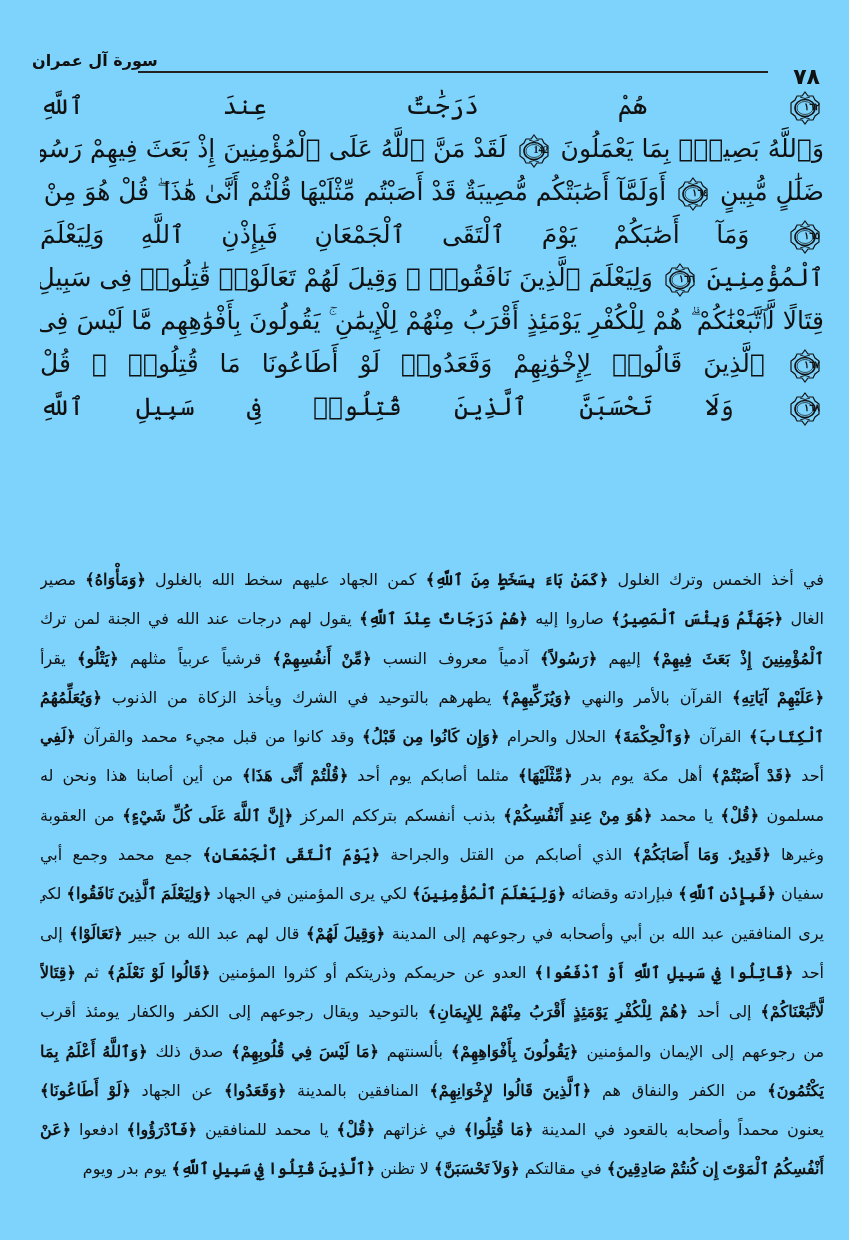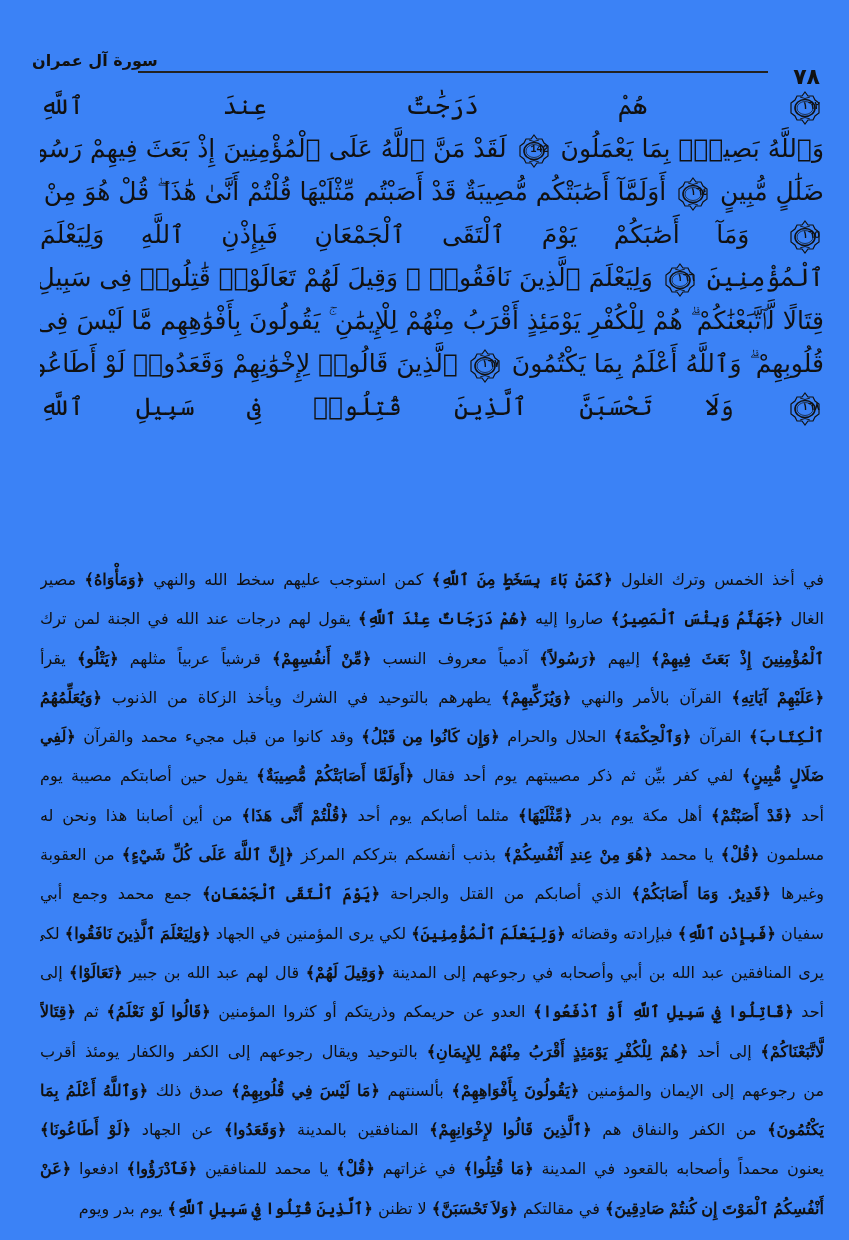--- a/index.html
+++ b/index.html
@@ -12,21 +12,21 @@
       height: 1240px;
       position: relative;
       overflow: hidden;
       color: #111111;
     }
     .page {
       position: absolute;
       left: 0; top: 0;
       width: 849px;
       height: 1240px;
-      background: #3b82f6;
+      background: #7dd3fc;
     }
     .header {
       position: absolute;
       top: 48px;
       left: 30px;
       width: 790px;
       height: 30px;
       direction: ltr;
     }
     .page-number {
@@ -87,21 +87,21 @@
     .ayah-marker svg {
       position: absolute;
       left: 0; top: 0;
       width: 30px; height: 34px;
     }
     .ayah-num {
       position: absolute;
       left: 0; right: 0;
       top: 9px;
       text-align: center;
-      font-family: Liberation Mono, monospace;
+      font-family: Liberation Serif, serif;
       font-size: 10px;
       line-height: 14px;
       font-weight: bold;
       direction: rtl;
     }
     .commentary-block {
       position: absolute;
       top: 560px;
       left: 40px;
       width: 784px;
@@ -116,21 +116,21 @@
       text-align-last: justify;
       white-space: nowrap;
       overflow: hidden;
       color: #111;
     }
     .commentary-line:last-child {
       text-align-last: right;
     }
     .q-quote {
       font-weight: bold;
-      font-family: Liberation Sans, sans-serif;
+      font-family: Liberation Serif, serif;
     }
     .bracket {
       font-weight: bold;
       font-family: "DejaVu Sans", sans-serif;
     }
   </style>
 </head>
 <body>
 
 <div class="page">
@@ -166,41 +166,40 @@
             <ellipse cx="15" cy="17" rx="8" ry="6.5" fill="none" stroke="#111" stroke-width="0.7"></ellipse>
             <path d="M10 6 Q15 9 20 6 M10 28 Q15 25 20 28" fill="none" stroke="#111" stroke-width="0.9"></path>
           </svg><span class="ayah-num">١٦٥</span></span> <span>وَمَآ أَصَٰبَكُمْ يَوْمَ ٱلْتَقَى ٱلْجَمْعَانِ فَبِإِذْنِ ٱللَّهِ وَلِيَعْلَمَ</span></div>
       <div class="quran-line"><span>ٱلْمُؤْمِنِينَ</span> <span class="ayah-marker"><svg viewBox="0 0 30 34">
             <path d="M15 1 L18 5 L23 5 L25 9 L29 12 L29 22 L25 25 L23 29 L18 29 L15 33 L12 29 L7 29 L5 25 L1 22 L1 12 L5 9 L7 5 L12 5 Z" fill="none" stroke="#111" stroke-width="1.2"></path>
             <ellipse cx="15" cy="17" rx="10" ry="8.5" fill="none" stroke="#111" stroke-width="1.6"></ellipse>
             <ellipse cx="15" cy="17" rx="8" ry="6.5" fill="none" stroke="#111" stroke-width="0.7"></ellipse>
             <path d="M10 6 Q15 9 20 6 M10 28 Q15 25 20 28" fill="none" stroke="#111" stroke-width="0.9"></path>
           </svg><span class="ayah-num">١٦٦</span></span> <span>وَلِيَعْلَمَ ٱلَّذِينَ نَافَقُوا۟ ۚ وَقِيلَ لَهُمْ تَعَالَوْا۟ قَٰتِلُوا۟ فِى سَبِيلِ ٱللَّهِ أَوِ ٱدْفَعُوا۟ ۖ قَالُوا۟ لَوْ نَعْلَمُ</span></div>
       <div class="quran-line"><span>قِتَالًا لَّٱتَّبَعْنَٰكُمْ ۗ هُمْ لِلْكُفْرِ يَوْمَئِذٍ أَقْرَبُ مِنْهُمْ لِلْإِيمَٰنِ ۚ يَقُولُونَ بِأَفْوَٰهِهِم مَّا لَيْسَ فِى</span></div>
-      <div class="quran-line"><span>قُلُوبِهِمْ ۗ وَٱللَّهُ أَعْلَمُ بِمَا يَكْتُمُونَ</span> <span class="ayah-marker"><svg viewBox="0 0 30 34">
+      <div class="quran-line"> <span class="ayah-marker"><svg viewBox="0 0 30 34">
             <path d="M15 1 L18 5 L23 5 L25 9 L29 12 L29 22 L25 25 L23 29 L18 29 L15 33 L12 29 L7 29 L5 25 L1 22 L1 12 L5 9 L7 5 L12 5 Z" fill="none" stroke="#111" stroke-width="1.2"></path>
             <ellipse cx="15" cy="17" rx="10" ry="8.5" fill="none" stroke="#111" stroke-width="1.6"></ellipse>
             <ellipse cx="15" cy="17" rx="8" ry="6.5" fill="none" stroke="#111" stroke-width="0.7"></ellipse>
             <path d="M10 6 Q15 9 20 6 M10 28 Q15 25 20 28" fill="none" stroke="#111" stroke-width="0.9"></path>
           </svg><span class="ayah-num">١٦٧</span></span> <span>ٱلَّذِينَ قَالُوا۟ لِإِخْوَٰنِهِمْ وَقَعَدُوا۟ لَوْ أَطَاعُونَا مَا قُتِلُوا۟ ۗ قُلْ</span></div>
       <div class="quran-line"> <span class="ayah-marker"><svg viewBox="0 0 30 34">
             <path d="M15 1 L18 5 L23 5 L25 9 L29 12 L29 22 L25 25 L23 29 L18 29 L15 33 L12 29 L7 29 L5 25 L1 22 L1 12 L5 9 L7 5 L12 5 Z" fill="none" stroke="#111" stroke-width="1.2"></path>
             <ellipse cx="15" cy="17" rx="10" ry="8.5" fill="none" stroke="#111" stroke-width="1.6"></ellipse>
             <ellipse cx="15" cy="17" rx="8" ry="6.5" fill="none" stroke="#111" stroke-width="0.7"></ellipse>
             <path d="M10 6 Q15 9 20 6 M10 28 Q15 25 20 28" fill="none" stroke="#111" stroke-width="0.9"></path>
           </svg><span class="ayah-num">١٦٨</span></span> <span>وَلَا تَحْسَبَنَّ ٱلَّذِينَ قُتِلُوا۟ فِى سَبِيلِ ٱللَّهِ</span></div>
     </div>
 
   <div class="commentary-block" id="commentary-block">
-      <div class="commentary-line"><span>في أخذ الخمس وترك الغلول </span><span><span class="bracket">﴿</span><span class="q-quote">كَمَنْ بَاءَ بِسَخَطٍ مِنَ ٱللَّهِ</span><span class="bracket">﴾</span></span><span> كمن استوجب عليهم سخط الله والنهي </span><span><span class="bracket">﴿</span><span class="q-quote">وَمَأْوَاهُ</span><span class="bracket">﴾</span></span><span> مصير</span></div>
+      <div class="commentary-line"><span>في أخذ الخمس وترك الغلول </span><span><span class="bracket">﴿</span><span class="q-quote">كَمَنْ بَاءَ بِسَخَطٍ مِنَ ٱللَّهِ</span><span class="bracket">﴾</span></span><span> كمن الجهاد عليهم سخط الله بالغلول </span><span><span class="bracket">﴿</span><span class="q-quote">وَمَأْوَاهُ</span><span class="bracket">﴾</span></span><span> مصير</span></div>
       <div class="commentary-line"><span>الغال </span><span><span class="bracket">﴿</span><span class="q-quote">جَهَنَّمُ وَبِئْسَ ٱلْمَصِيرُ</span><span class="bracket">﴾</span></span><span> صاروا إليه </span><span><span class="bracket">﴿</span><span class="q-quote">هُمْ دَرَجَاتٌ عِنْدَ ٱللَّهِ</span><span class="bracket">﴾</span></span><span> يقول لهم درجات عند الله في الجنة لمن ترك</span></div>
       <div class="commentary-line"><span><span class="q-quote">ٱلْمُؤْمِنِينَ إِذْ بَعَثَ فِيهِمْ</span><span class="bracket">﴾</span></span><span> إليهم </span><span><span class="bracket">﴿</span><span class="q-quote">رَسُولاً</span><span class="bracket">﴾</span></span><span> آدمياً معروف النسب </span><span><span class="bracket">﴿</span><span class="q-quote">مِّنْ أَنفُسِهِمْ</span><span class="bracket">﴾</span></span><span> قرشياً عربياً مثلهم </span><span><span class="bracket">﴿</span><span class="q-quote">يَتْلُو</span><span class="bracket">﴾</span></span><span> يقرأ</span></div>
       <div class="commentary-line"><span><span class="bracket">﴿</span><span class="q-quote">عَلَيْهِمْ آيَاتِهِ</span><span class="bracket">﴾</span></span><span> القرآن بالأمر والنهي </span><span><span class="bracket">﴿</span><span class="q-quote">وَيُزَكِّيهِمْ</span><span class="bracket">﴾</span></span><span> يطهرهم بالتوحيد في الشرك ويأخذ الزكاة من الذنوب </span><span><span class="bracket">﴿</span><span class="q-quote">وَيُعَلِّمُهُمُ</span></span></div>
       <div class="commentary-line"><span><span class="q-quote">ٱلْكِتَابَ</span><span class="bracket">﴾</span></span><span> القرآن </span><span><span class="bracket">﴿</span><span class="q-quote">وَٱلْحِكْمَةَ</span><span class="bracket">﴾</span></span><span> الحلال والحرام </span><span><span class="bracket">﴿</span><span class="q-quote">وَإِن كَانُوا مِن قَبْلُ</span><span class="bracket">﴾</span></span><span> وقد كانوا من قبل مجيء محمد والقرآن </span><span><span class="bracket">﴿</span><span class="q-quote">لَفِي</span></span></div>
-      <div class="commentary-line"><span><span class="q-quote">ضَلَالٍ مُّبِينٍ</span><span class="bracket">﴾</span></span><span> لفي كفر بيِّن ثم ذكر مصيبتهم يوم أحد فقال </span><span><span class="bracket">﴿</span><span class="q-quote">أَوَلَمَّا أَصَابَتْكُمْ مُّصِيبَةٌ</span><span class="bracket">﴾</span></span><span> يقول حين أصابتكم مصيبة يوم</span></div>
       <div class="commentary-line"><span>أحد </span><span><span class="bracket">﴿</span><span class="q-quote">قَدْ أَصَبْتُمْ</span><span class="bracket">﴾</span></span><span> أهل مكة يوم بدر </span><span><span class="bracket">﴿</span><span class="q-quote">مِّثْلَيْهَا</span><span class="bracket">﴾</span></span><span> مثلما أصابكم يوم أحد </span><span><span class="bracket">﴿</span><span class="q-quote">قُلْتُمْ أَنَّى هَذَا</span><span class="bracket">﴾</span></span><span> من أين أصابنا هذا ونحن له</span></div>
       <div class="commentary-line"><span>مسلمون </span><span><span class="bracket">﴿</span><span class="q-quote">قُلْ</span><span class="bracket">﴾</span></span><span> يا محمد </span><span><span class="bracket">﴿</span><span class="q-quote">هُوَ مِنْ عِندِ أَنْفُسِكُمْ</span><span class="bracket">﴾</span></span><span> بذنب أنفسكم بترككم المركز </span><span><span class="bracket">﴿</span><span class="q-quote">إِنَّ ٱللَّهَ عَلَى كُلِّ شَيْءٍ</span><span class="bracket">﴾</span></span><span> من العقوبة</span></div>
       <div class="commentary-line"><span>وغيرها </span><span><span class="bracket">﴿</span><span class="q-quote">قَدِيرٌ. وَمَا أَصَابَكُمْ</span><span class="bracket">﴾</span></span><span> الذي أصابكم من القتل والجراحة </span><span><span class="bracket">﴿</span><span class="q-quote">يَوْمَ ٱلْتَقَى ٱلْجَمْعَانِ</span><span class="bracket">﴾</span></span><span> جمع محمد وجمع أبي</span></div>
       <div class="commentary-line"><span>سفيان </span><span><span class="bracket">﴿</span><span class="q-quote">فَبِإِذْنِ ٱللَّهِ</span><span class="bracket">﴾</span></span><span> فبإرادته وقضائه </span><span><span class="bracket">﴿</span><span class="q-quote">وَلِيَعْلَمَ ٱلْمُؤْمِنِينَ</span><span class="bracket">﴾</span></span><span> لكي يرى المؤمنين في الجهاد </span><span><span class="bracket">﴿</span><span class="q-quote">وَلِيَعْلَمَ ٱلَّذِينَ نَافَقُوا</span><span class="bracket">﴾</span></span><span> لكي</span></div>
       <div class="commentary-line"><span>يرى المنافقين عبد الله بن أبي وأصحابه في رجوعهم إلى المدينة </span><span><span class="bracket">﴿</span><span class="q-quote">وَقِيلَ لَهُمْ</span><span class="bracket">﴾</span></span><span> قال لهم عبد الله بن جبير </span><span><span class="bracket">﴿</span><span class="q-quote">تَعَالَوْا</span><span class="bracket">﴾</span></span><span> إلى</span></div>
       <div class="commentary-line"><span>أحد </span><span><span class="bracket">﴿</span><span class="q-quote">قَاتِلُوا فِي سَبِيلِ ٱللَّهِ أَوْ ٱدْفَعُوا</span><span class="bracket">﴾</span></span><span> العدو عن حريمكم وذريتكم أو كثروا المؤمنين </span><span><span class="bracket">﴿</span><span class="q-quote">قَالُوا لَوْ نَعْلَمُ</span><span class="bracket">﴾</span></span><span> ثم </span><span><span class="bracket">﴿</span><span class="q-quote">قِتَالاً</span></span></div>
       <div class="commentary-line"><span><span class="q-quote">لَّاتَّبَعْنَاكُمْ</span><span class="bracket">﴾</span></span><span> إلى أحد </span><span><span class="bracket">﴿</span><span class="q-quote">هُمْ لِلْكُفْرِ يَوْمَئِذٍ أَقْرَبُ مِنْهُمْ لِلإِيمَانِ</span><span class="bracket">﴾</span></span><span> بالتوحيد ويقال رجوعهم إلى الكفر والكفار يومئذ أقرب</span></div>
       <div class="commentary-line"><span>من رجوعهم إلى الإيمان والمؤمنين </span><span><span class="bracket">﴿</span><span class="q-quote">يَقُولُونَ بِأَفْوَاهِهِمْ</span><span class="bracket">﴾</span></span><span> بألسنتهم </span><span><span class="bracket">﴿</span><span class="q-quote">مَا لَيْسَ فِي قُلُوبِهِمْ</span><span class="bracket">﴾</span></span><span> صدق ذلك </span><span><span class="bracket">﴿</span><span class="q-quote">وَٱللَّهُ أَعْلَمُ بِمَا</span></span></div>
       <div class="commentary-line"><span><span class="q-quote">يَكْتُمُونَ</span><span class="bracket">﴾</span></span><span> من الكفر والنفاق هم </span><span><span class="bracket">﴿</span><span class="q-quote">ٱلَّذِينَ قَالُوا لإِخْوَانِهِمْ</span><span class="bracket">﴾</span></span><span> المنافقين بالمدينة </span><span><span class="bracket">﴿</span><span class="q-quote">وَقَعَدُوا</span><span class="bracket">﴾</span></span><span> عن الجهاد </span><span><span class="bracket">﴿</span><span class="q-quote">لَوْ أَطَاعُونَا</span><span class="bracket">﴾</span></span></div>
       <div class="commentary-line"><span>يعنون محمداً وأصحابه بالقعود في المدينة </span><span><span class="bracket">﴿</span><span class="q-quote">مَا قُتِلُوا</span><span class="bracket">﴾</span></span><span> في غزاتهم </span><span><span class="bracket">﴿</span><span class="q-quote">قُلْ</span><span class="bracket">﴾</span></span><span> يا محمد للمنافقين </span><span><span class="bracket">﴿</span><span class="q-quote">فَٱدْرَؤُوا</span><span class="bracket">﴾</span></span><span> ادفعوا </span><span><span class="bracket">﴿</span><span class="q-quote">عَنْ</span></span></div>

